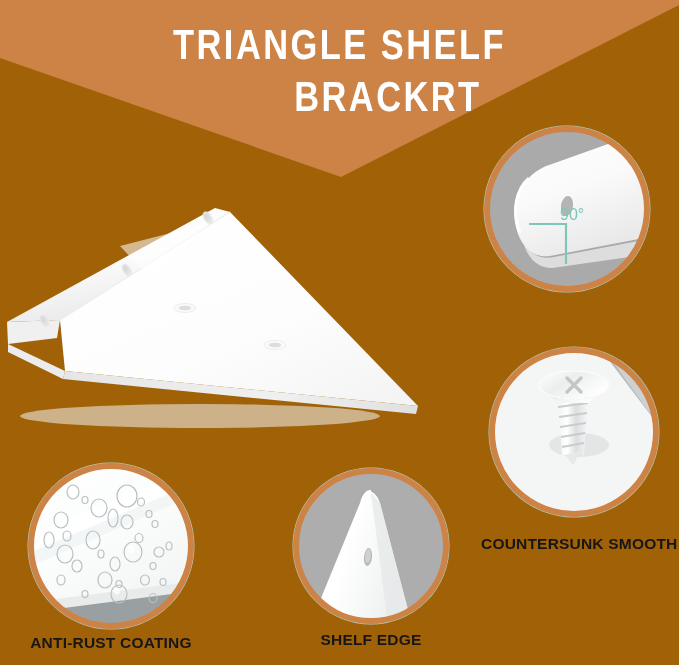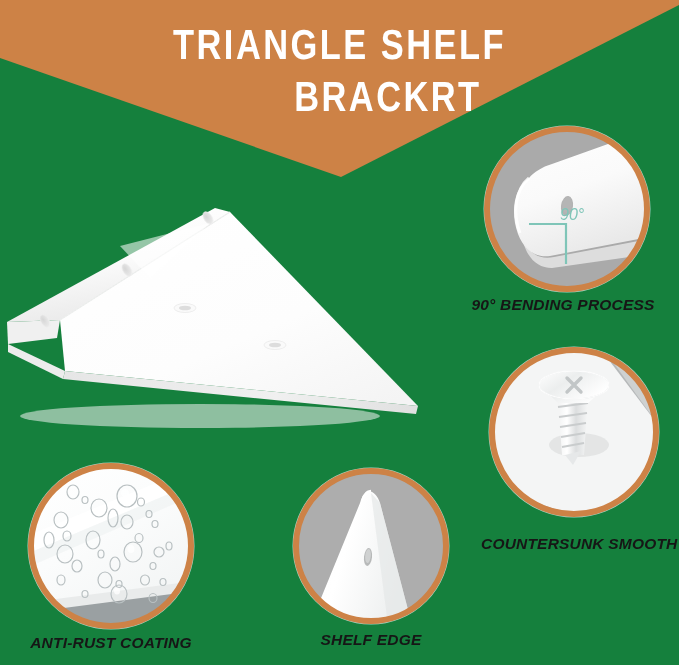--- a/index.html
+++ b/index.html
@@ -7,21 +7,21 @@
     padding: 0;
     background: #ffffff;
   }
   body {
     font-family: "Liberation Sans", sans-serif;
   }
   #page {
     position: relative;
     width: 679px;
     height: 665px;
-    background: #15803d;
+    background: #a16207;
     overflow: hidden;
   }
 
   
   .banner-wrap {
     position: absolute;
     left: 0;
     top: 0;
     width: 679px;
     height: 180px;
@@ -67,21 +67,20 @@
     position: absolute;
     left: 0;
     top: 168px;
     width: 450px;
     height: 270px;
   }
 
   
   .callout {
     position: absolute;
-    font-style: italic;
   }
   .callout-circle {
     position: absolute;
     left: 0;
     top: 0;
   }
   .callout-label {
     position: absolute;
     width: 100%;
     text-align: center;
@@ -242,21 +241,20 @@
         <ellipse cx="93" cy="90" rx="6" ry="10" transform="rotate(8 93 90)" fill="#9c9c9c" opacity="0.75"></ellipse>
         <ellipse cx="93" cy="89" rx="4.6" ry="8.2" transform="rotate(8 93 89)" fill="#b5b5b5"></ellipse>
 
         <path d="M 55,108 L 92,108 L 92,148" fill="none" stroke="#7fc5b8" stroke-width="2.2"></path>
       </g>
 
       <circle cx="93" cy="93" r="80" fill="none" stroke="#cd8246" stroke-width="6"></circle>
 
       <text x="86" y="104" font-family="Liberation Sans, sans-serif" font-size="16" fill="#7fc5b8">90°</text>
     </svg>
-    <div class="callout-label">90° BENDING PROCESS</div>
   </div>
 
   <div class="callout" id="callout-screw">
     <svg class="callout-circle" width="186" height="200" viewBox="0 0 186 200">
       <defs>
         <clipPath id="clipScrew">
           <circle cx="93" cy="95" r="80"></circle>
         </clipPath>
         <linearGradient id="screwMetal" x1="0" y1="0" x2="1" y2="0">
           <stop offset="0%" stop-color="#f2f3f3"></stop>

